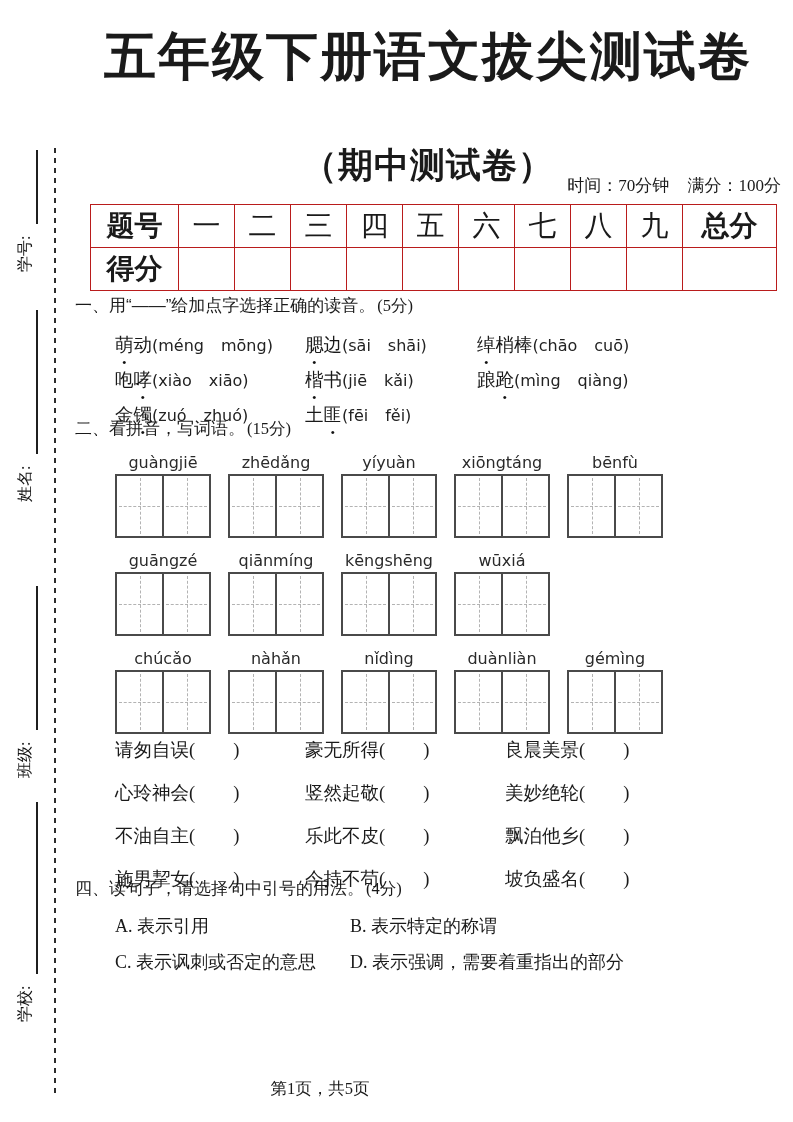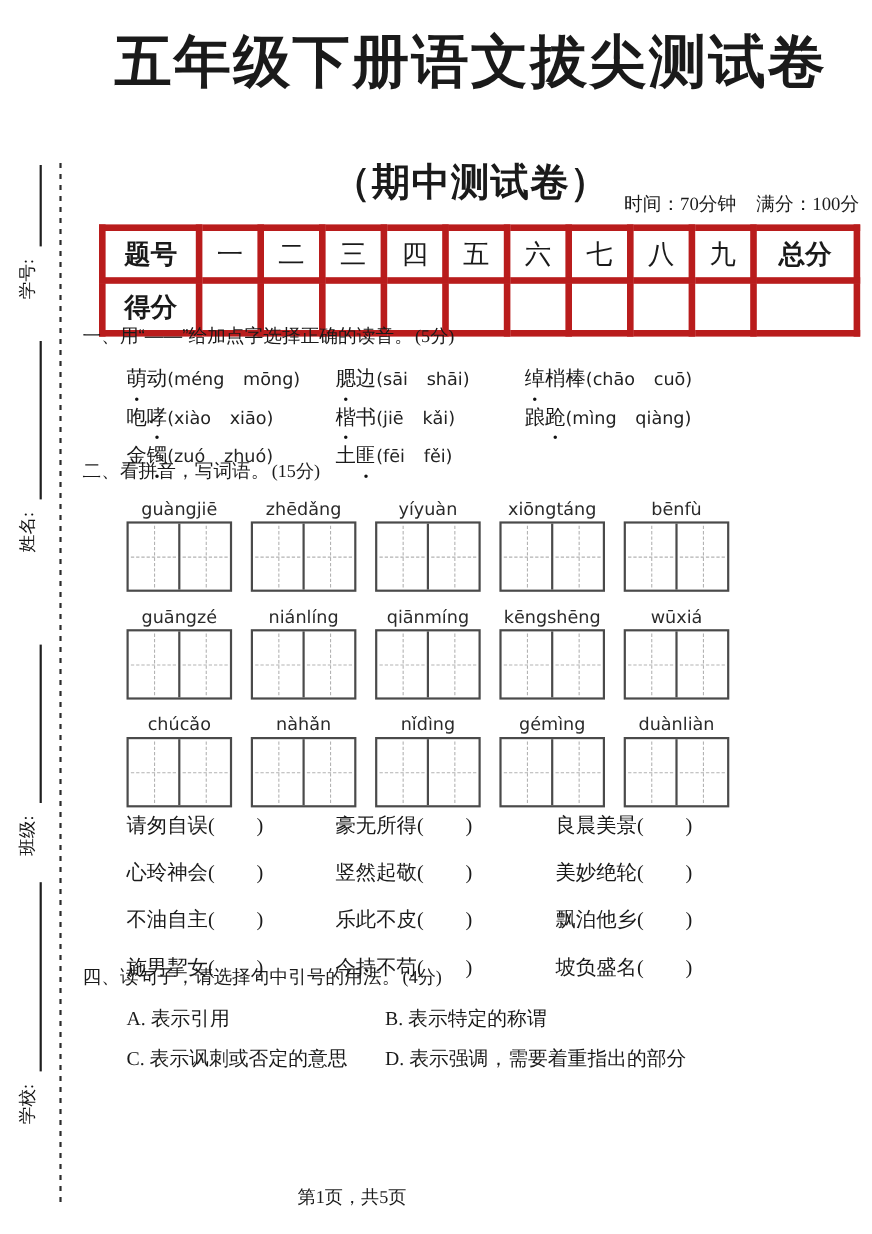--- a/index.html
+++ b/index.html
@@ -23,22 +23,22 @@
   .title{left:75px;top:22px;width:706px;text-align:center;font-size:52px;
     font-weight:700;letter-spacing:2px;white-space:nowrap;}
   .subtitle{left:75px;top:106px;width:706px;text-align:center;font-size:35px;
     font-weight:600;letter-spacing:1px;margin-top:36px;}
   .meta{left:75px;top:174px;width:706px;text-align:right;font-size:17px;}
   .meta span{margin-left:14px;}
 
   
   .score-table{left:90px;top:204px;}
   table{border-collapse:collapse;table-layout:fixed;}
-  td{border:6px solid #b91c1c;height:40px;text-align:center;vertical-align:middle;
-     font-size:24px;}
+  td{border:1px solid #b91c1c;height:40px;text-align:center;vertical-align:middle;
+     font-size:28px;}
   td.lbl{font-weight:700;}
 
   
   .sec{left:75px;width:706px;}
   .sec-title{font-size:17px;line-height:22px;}
   .sec-title .bold{font-weight:400;font-family:"Liberation Sans","DejaVu Sans",sans-serif;}
   .sec-title .score{font-size:16.5px;margin-left:2px;}
 
   
   #s1-grid{margin:10px 0 0 40px;display:grid;grid-template-columns:190px 172px 1fr;
@@ -233,30 +233,20 @@
             <span>guāng</span>
             <span>zé</span>
           </div>
           <div class="wbox">
             <div class="wcell"></div>
             <div class="wcell"></div>
           </div>
         </div>
         <div class="pin-group">
           <div class="pins">
-            <span>nián</span>
-            <span>líng</span>
-          </div>
-          <div class="wbox">
-            <div class="wcell"></div>
-            <div class="wcell"></div>
-          </div>
-        </div>
-        <div class="pin-group">
-          <div class="pins">
             <span>qiān</span>
             <span>míng</span>
           </div>
           <div class="wbox">
             <div class="wcell"></div>
             <div class="wcell"></div>
           </div>
         </div>
         <div class="pin-group">
           <div class="pins">
@@ -305,32 +295,32 @@
             <span>nǐ</span>
             <span>dìng</span>
           </div>
           <div class="wbox">
             <div class="wcell"></div>
             <div class="wcell"></div>
           </div>
         </div>
         <div class="pin-group">
           <div class="pins">
+            <span>duàn</span>
+            <span>liàn</span>
+          </div>
+          <div class="wbox">
+            <div class="wcell"></div>
+            <div class="wcell"></div>
+          </div>
+        </div>
+        <div class="pin-group">
+          <div class="pins">
             <span>gé</span>
             <span>mìng</span>
-          </div>
-          <div class="wbox">
-            <div class="wcell"></div>
-            <div class="wcell"></div>
-          </div>
-        </div>
-        <div class="pin-group">
-          <div class="pins">
-            <span>duàn</span>
-            <span>liàn</span>
           </div>
           <div class="wbox">
             <div class="wcell"></div>
             <div class="wcell"></div>
           </div>
         </div>
       </div>
     </div>
 </div>
 

